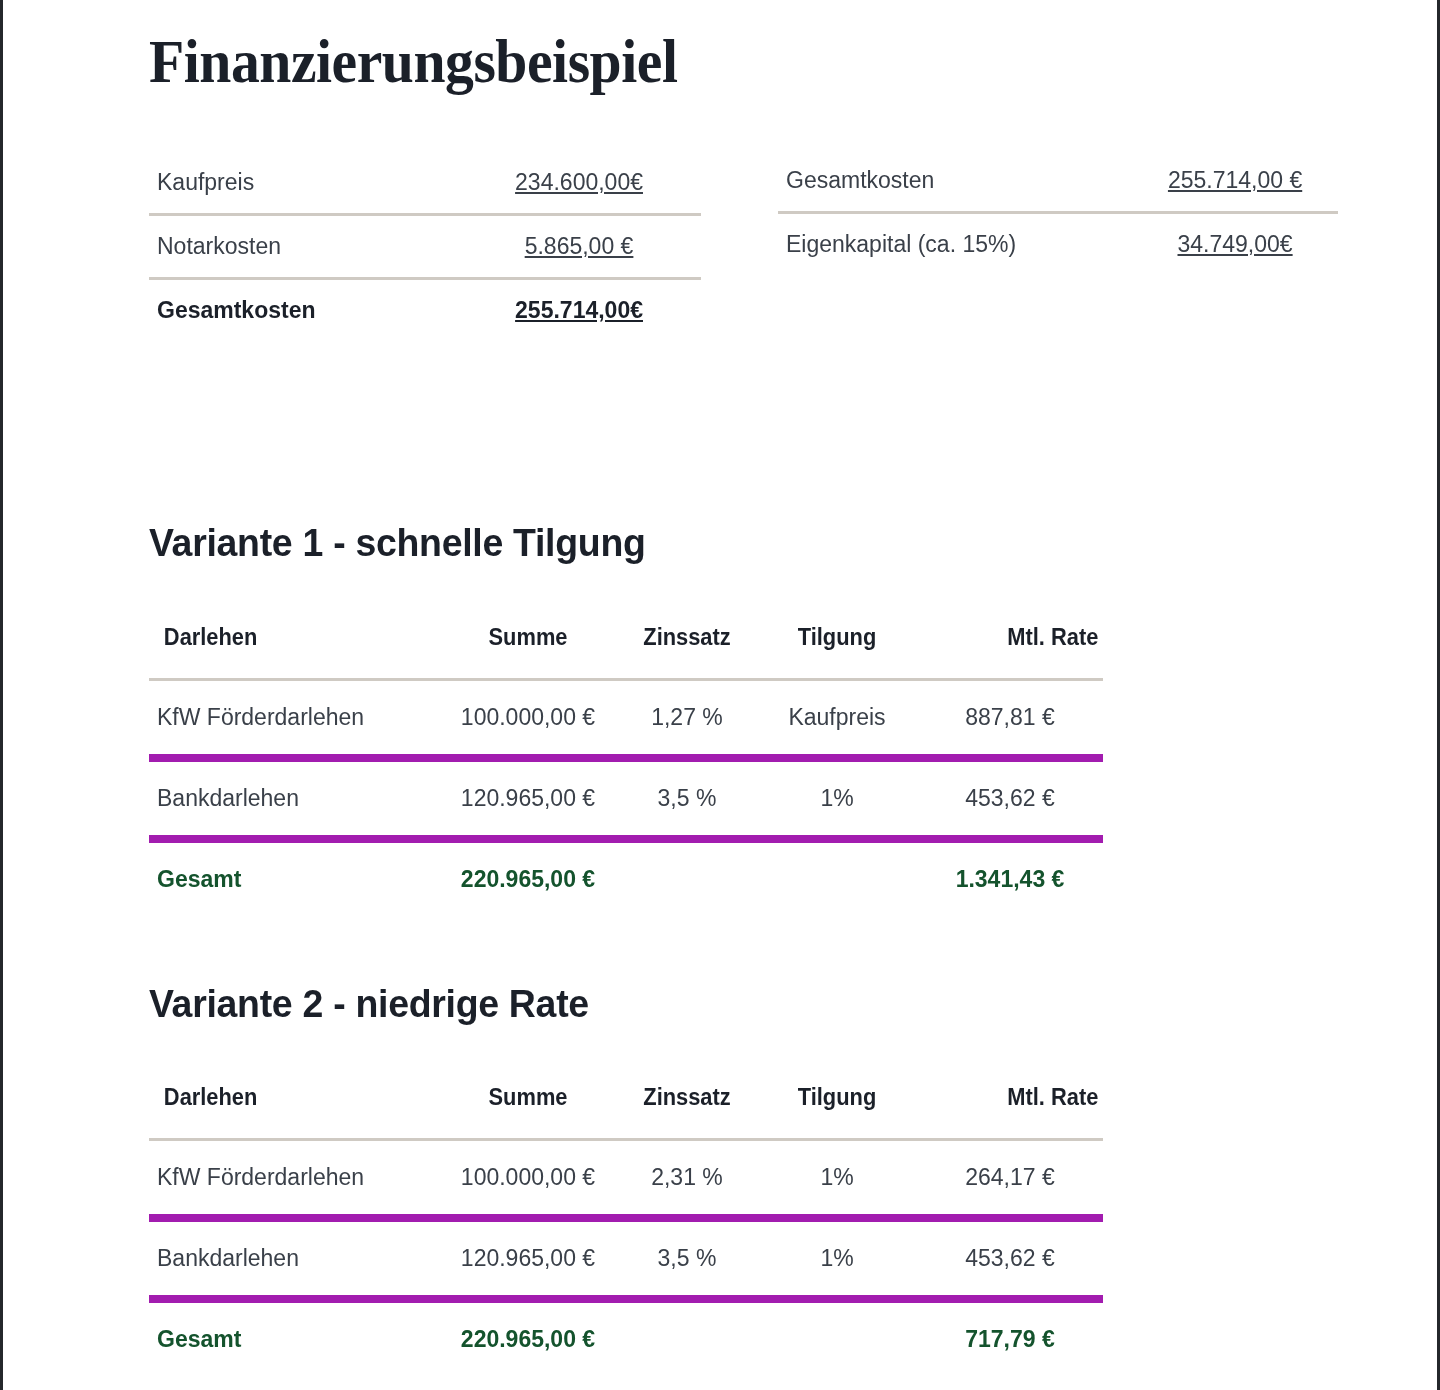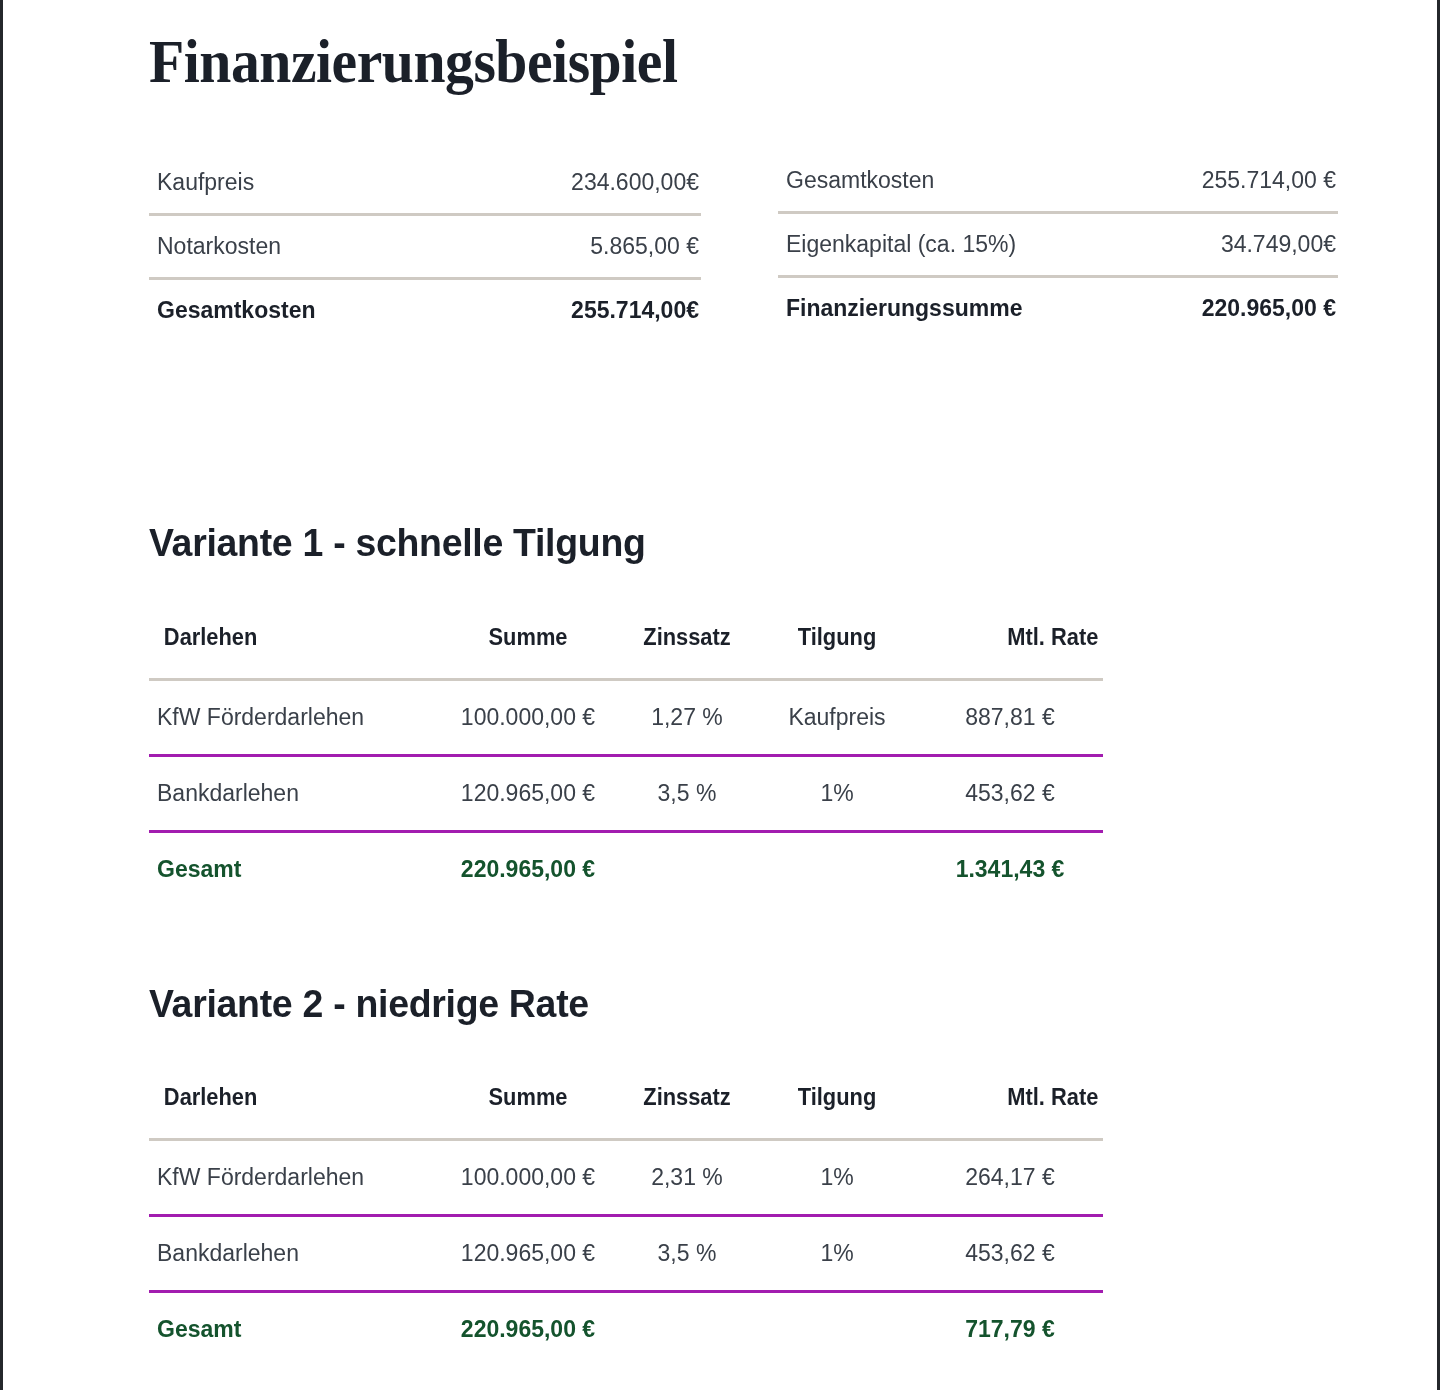--- a/index.html
+++ b/index.html
@@ -70,21 +70,21 @@
     font-size: 23px;
     border-bottom: 3px solid #cfcac3;
     color: #3a4049;
     font-weight: 400;
     white-space: nowrap;
   }
   .summary-table tr:last-child td {
     border-bottom: none;
   }
   .summary-table td.label { text-align: left; padding-left: 8px; }
-  .summary-table td.value { text-align: right; padding-right: 2px; }
+  .summary-table td.value { text-align: center; padding-right: 2px; text-decoration: underline; }
 
   .summary-table tr.total td {
     font-weight: 700;
     color: #1b2029;
     font-size: 23px;
   }
 
   
   .section-heading {
     position: absolute;
@@ -132,21 +132,21 @@
   .loan-table th.h-zins     { text-align: center; }
   .loan-table th.h-tilgung  { text-align: center; }
   .loan-table th.h-rate     { text-align: right; padding-right: 0px; }
 
   .loan-table td {
     font-size: 23px;
     font-weight: 400;
     color: #3a4049;
     height: 73px;
     padding: 0;
-    border-bottom: 3px solid #a21caf;
+    border-bottom: 8px solid #a21caf;
     white-space: nowrap;
   }
   .loan-table td.d-darlehen { text-align: left;  padding-left: 8px; }
   .loan-table td.d-summe    { text-align: center; }
   .loan-table td.d-zins     { text-align: center; }
   .loan-table td.d-tilgung  { text-align: center; }
   .loan-table td.d-rate     { text-align: center; padding-right: 0px; }
 
   .loan-table tr.total-row td {
     font-weight: 700;
@@ -183,24 +183,20 @@
 
     <table class="summary-table right">
       <tbody>
         <tr>
           <td class="label">Gesamtkosten</td>
           <td class="value">255.714,00 €</td>
         </tr>
         <tr>
           <td class="label">Eigenkapital (ca. 15%)</td>
           <td class="value">34.749,00€</td>
-        </tr>
-        <tr class="total">
-          <td class="label">Finanzierungssumme</td>
-          <td class="value">220.965,00 €</td>
         </tr>
       </tbody>
     </table>
 
   </div>
 
   <h2 id="heading-v1" class="section-heading">Variante 1 - schnelle Tilgung</h2>
 
   <table id="table-v1" class="loan-table">
     <colgroup>

